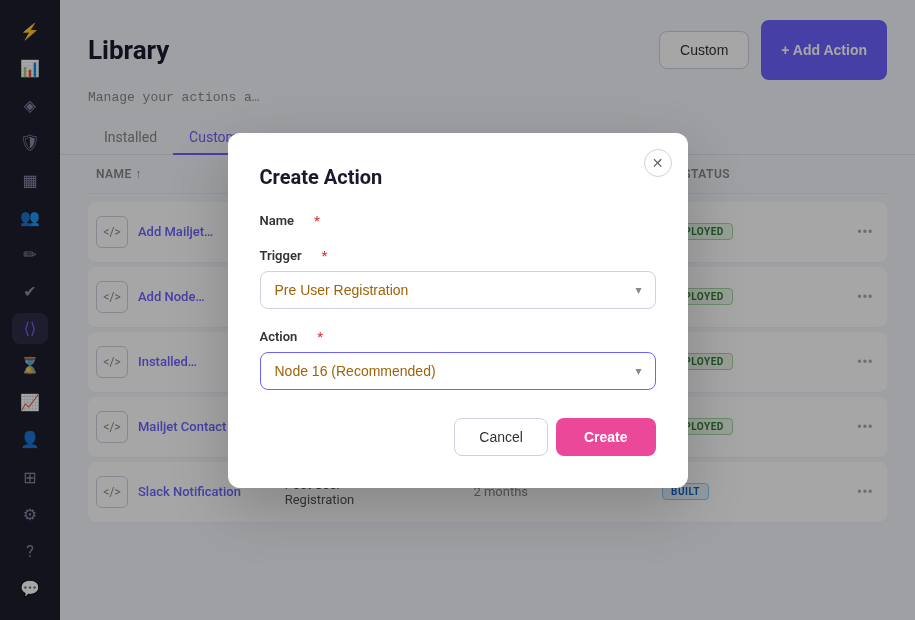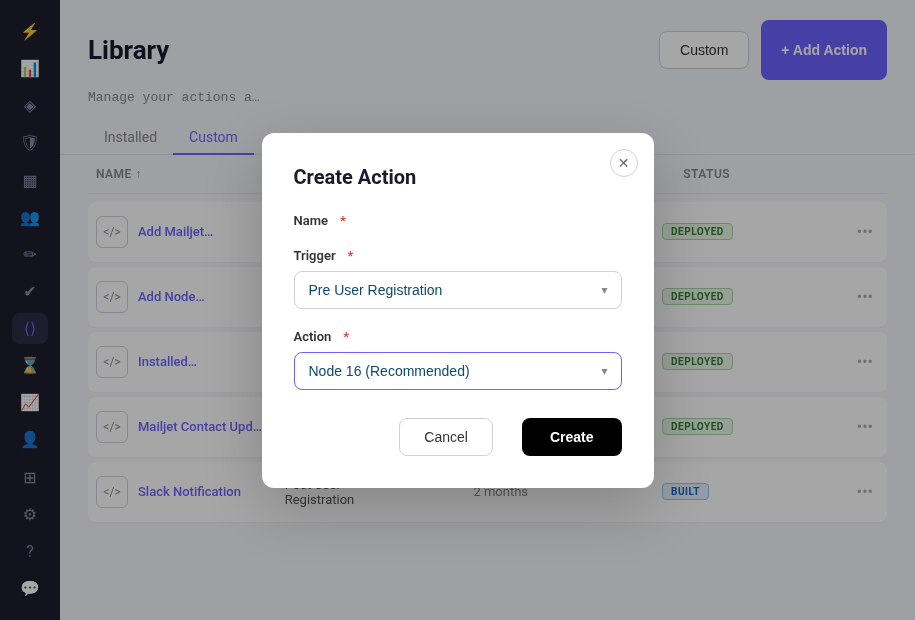--- a/index.html
+++ b/index.html
@@ -225,21 +225,21 @@
       display: flex;
       align-items: center;
       justify-content: center;
       z-index: 100;
     }
 
     
     .modal {
       background: white;
       border-radius: 12px;
-      width: 392px;
+      width: 460px;
       padding: 32px;
       position: relative;
       box-shadow: 0 20px 60px rgba(0,0,0,0.2);
     }
     .modal-title {
       font-size: 20px;
       font-weight: 700;
       color: #1a1a2e;
       margin-bottom: 24px;
     }
@@ -262,41 +262,41 @@
     .form-group {
       margin-bottom: 20px;
     }
     .form-label {
       font-size: 13px;
       font-weight: 600;
       color: #333;
       margin-bottom: 8px;
       display: flex;
       align-items: center;
-      gap: 12px;
+      gap: 20px;
     }
     .required-star {
       color: #e53935;
     }
     .form-input {
       width: 100%;
       padding: 10px 14px;
       border: 1.5px solid #d0d0e0;
       border-radius: 8px;
       font-size: 14px;
       color: #333;
       outline: none;
     }
     .form-select {
       width: 100%;
       padding: 10px 14px;
       border: 1.5px solid #d0d0e0;
       border-radius: 8px;
       font-size: 14px;
-      color: #0c4a6e;
+      color: #a16207;
       outline: none;
       appearance: none;
       background: white;
       cursor: pointer;
     }
     .form-select.active-focus {
       border-color: #6c63ff;
     }
     .select-wrapper {
       position: relative;
@@ -306,38 +306,38 @@
       right: 14px;
       top: 50%;
       transform: translateY(-50%);
       color: #888;
       pointer-events: none;
       font-size: 12px;
     }
     .modal-actions {
       display: flex;
       justify-content: flex-end;
-      gap: 29px;
+      gap: 8px;
       margin-top: 28px;
     }
     .btn-cancel {
       padding: 10px 24px;
       border: 1.5px solid #d0d0e0;
       border-radius: 8px;
       background: white;
       color: #333;
       font-size: 14px;
       font-weight: 500;
       cursor: pointer;
     }
     .btn-create {
       padding: 10px 28px;
       border: none;
       border-radius: 8px;
-      background: #000000;
+      background: #ec4899;
       color: white;
       font-size: 14px;
       font-weight: 600;
       cursor: pointer;
     }
   </style>
 </head>
 <body>
 
 <div class="sidebar">

